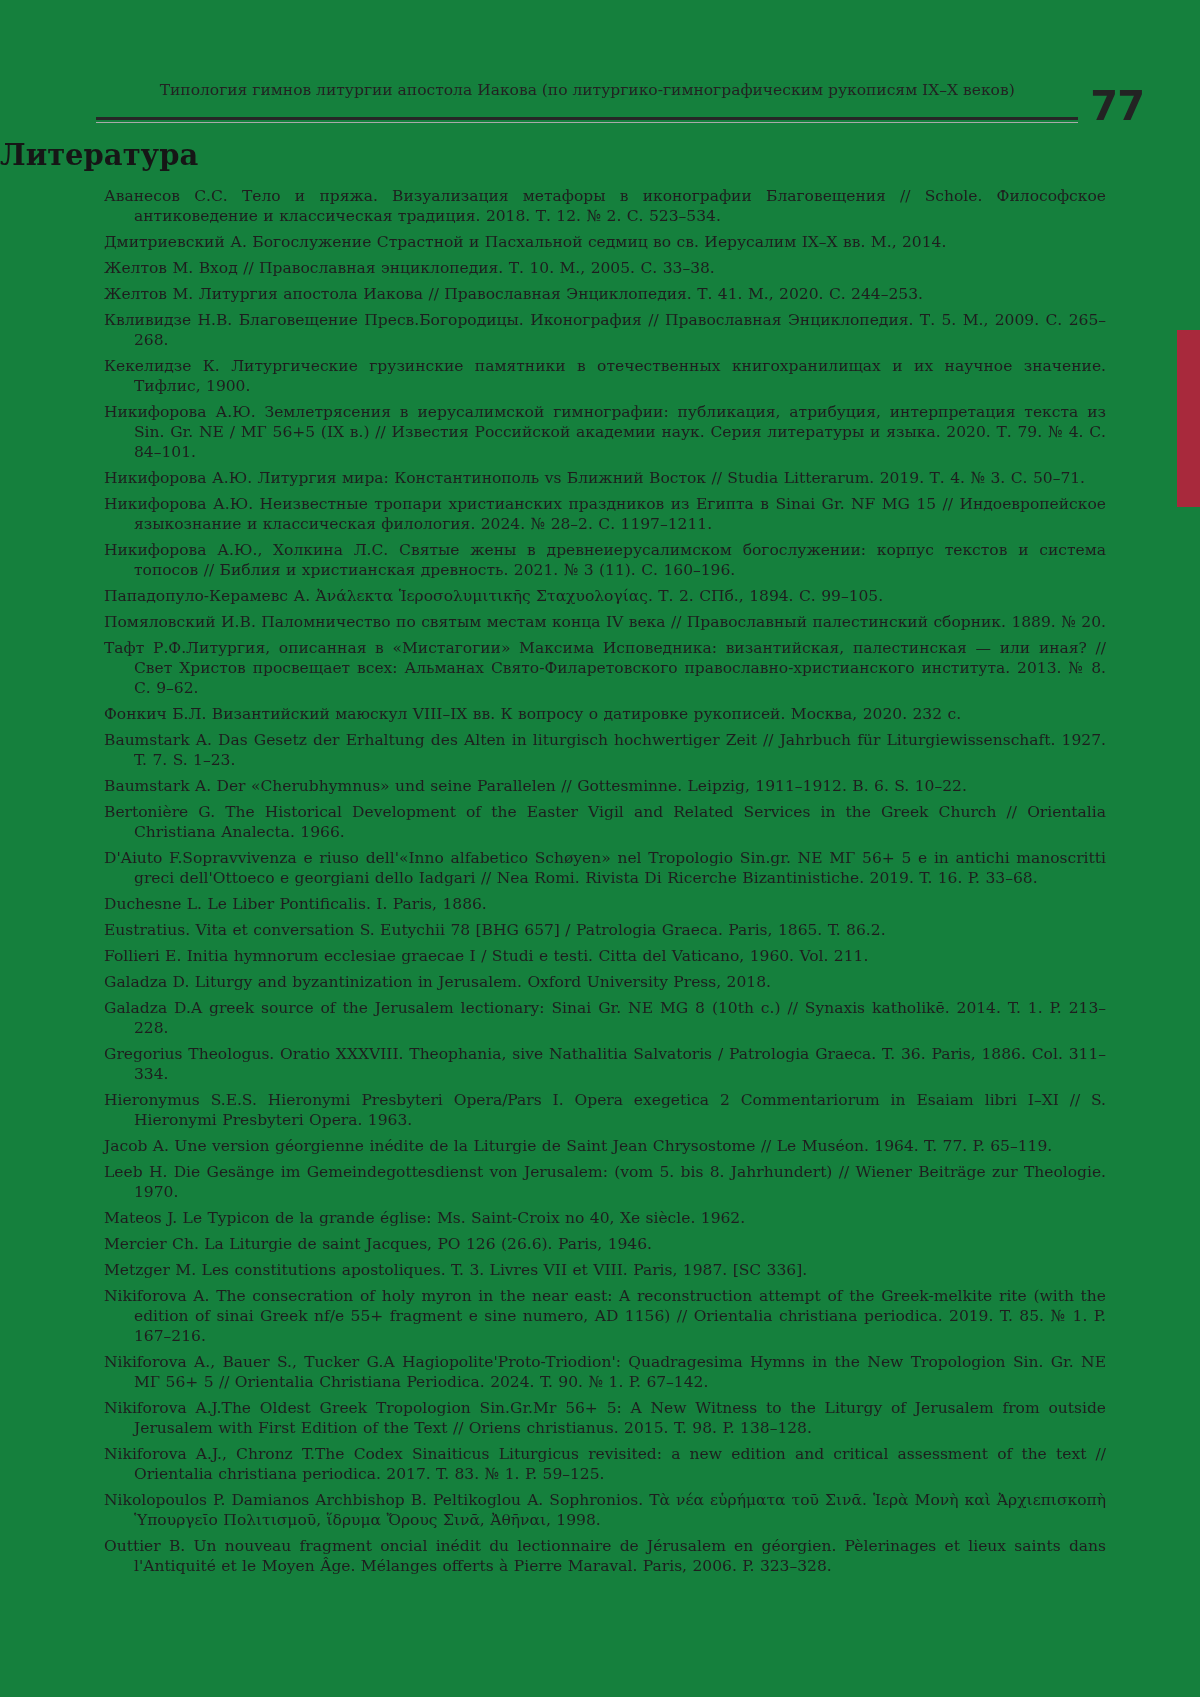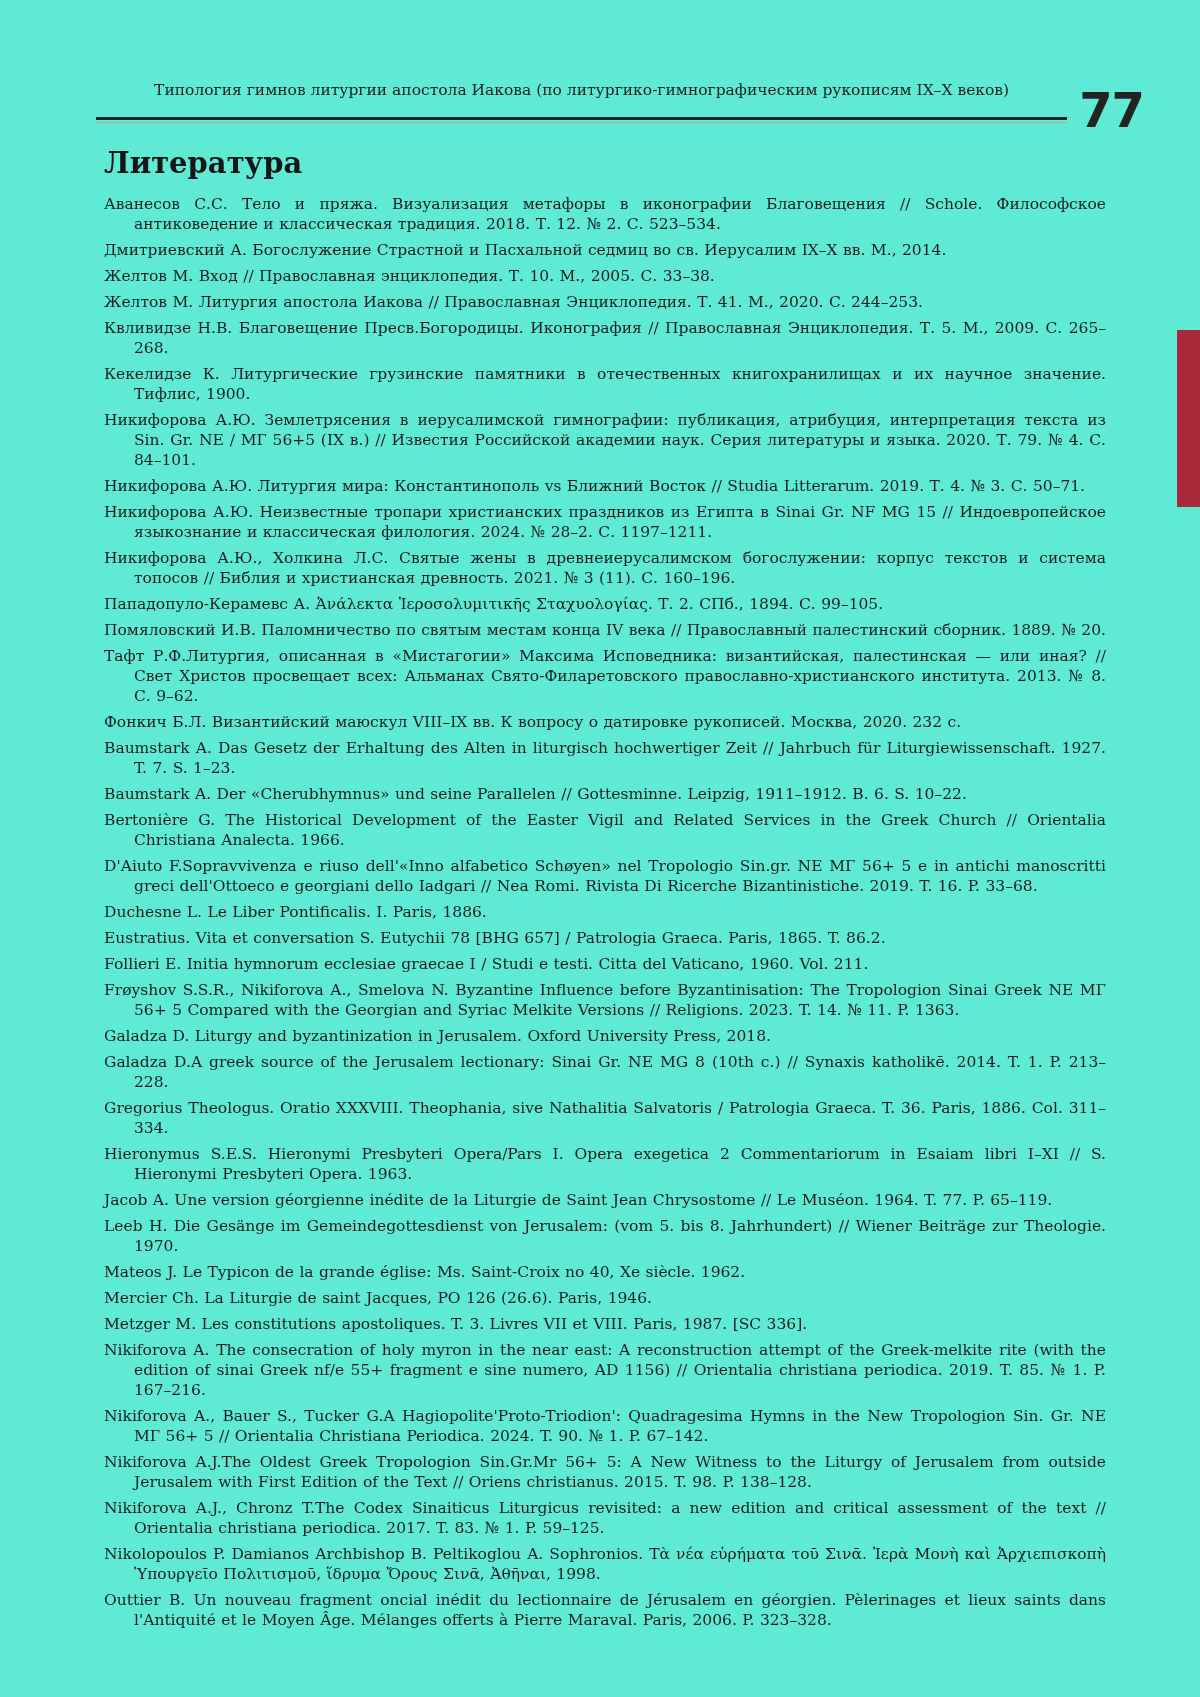--- a/index.html
+++ b/index.html
@@ -12,21 +12,21 @@
     height: 1697px;
     font-family: "DejaVu Serif", "Liberation Serif", serif;
     color: #1c1c1c;
     -webkit-font-smoothing: antialiased;
   }
   .page {
     position: relative;
     width: 1200px;
     height: 1697px;
     overflow: hidden;
-    background: #5eead4;
+    background: #15803d;
   }
   
   .accent-bar {
     position: absolute;
     top: 330px;
     right: 0;
     width: 23px;
     height: 177px;
   }
   
@@ -55,29 +55,28 @@
     margin-top: 2px;
     height: 1px;
     background: #a9a9a9;
   }
   .page-number {
     flex: 0 0 auto;
     margin-left: 12px;
     margin-top: 6px;
     font-family: "DejaVu Sans", "Liberation Sans", sans-serif;
     font-weight: bold;
-    font-size: 48px;
+    font-size: 40px;
     line-height: 1;
     color: #232323;
     letter-spacing: -1px;
   }
   
   .section-title {
     margin: 12px 0 0 0;
-    padding-left: 104px;
     font-size: 29px;
     line-height: 34px;
     font-weight: bold;
     color: #161616;
   }
   
   .bibliography {
     margin: 14px 0 0 104px;
     width: 1005px;
   }
@@ -125,21 +124,20 @@
       <p class="entry">Помяловский И.В. Паломничество по святым местам конца IV века // Православный палестинский сборник. 1889. № 20.</p>
       <p class="entry">Тафт Р.Ф.Литургия, описанная в «Мистагогии» Максима Исповедника: византийская, палестинская — или иная? // Свет Христов просвещает всех: Альманах Свято-Филаретовского православно-христианского института. 2013. № 8. С. 9–62.</p>
       <p class="entry">Фонкич Б.Л. Византийский маюскул VIII–IX вв. К вопросу о датировке рукописей. Москва, 2020. 232 с.</p>
       <p class="entry">Baumstark A. Das Gesetz der Erhaltung des Alten in liturgisch hochwertiger Zeit // Jahrbuch für Liturgiewissenschaft. 1927. T. 7. S. 1–23.</p>
       <p class="entry">Baumstark A. Der «Cherubhymnus» und seine Parallelen // Gottesminne. Leipzig, 1911–1912. B. 6. S. 10–22.</p>
       <p class="entry">Bertonière G. The Historical Development of the Easter Vigil and Related Services in the Greek Church // Orientalia Christiana Analecta. 1966.</p>
       <p class="entry">D'Aiuto F.Sopravvivenza e riuso dell'«Inno alfabetico Schøyen» nel Tropologio Sin.gr. NE МГ 56+ 5 e in antichi manoscritti greci dell'Ottoeco e georgiani dello Iadgari // Nea Romi. Rivista Di Ricerche Bizantinistiche. 2019. T. 16. P. 33–68.</p>
       <p class="entry">Duchesne L. Le Liber Pontificalis. I. Paris, 1886.</p>
       <p class="entry">Eustratius. Vita et conversation S. Eutychii 78 [BHG 657] / Patrologia Graeca. Paris, 1865. T. 86.2.</p>
       <p class="entry">Follieri E. Initia hymnorum ecclesiae graecae I / Studi e testi. Citta del Vaticano, 1960. Vol. 211.</p>
-      <p class="entry">Frøyshov S.S.R., Nikiforova A., Smelova N. Byzantine Influence before Byzantinisation: The Tropologion Sinai Greek NE МГ 56+ 5 Compared with the Georgian and Syriac Melkite Versions // Religions. 2023. T. 14. № 11. P. 1363.</p>
       <p class="entry">Galadza D. Liturgy and byzantinization in Jerusalem. Oxford University Press, 2018.</p>
       <p class="entry">Galadza D.A greek source of the Jerusalem lectionary: Sinai Gr. NE MG 8 (10th c.) // Synaxis katholikē. 2014. T. 1. P. 213–228.</p>
       <p class="entry">Gregorius Theologus. Oratio XXXVIII. Theophania, sive Nathalitia Salvatoris / Patrologia Graeca. T. 36. Paris, 1886. Col. 311–334.</p>
       <p class="entry">Hieronymus S.E.S. Hieronymi Presbyteri Opera/Pars I. Opera exegetica 2 Commentariorum in Esaiam libri I–XI // S. Hieronymi Presbyteri Opera. 1963.</p>
       <p class="entry">Jacob A. Une version géorgienne inédite de la Liturgie de Saint Jean Chrysostome // Le Muséon. 1964. T. 77. P. 65–119.</p>
       <p class="entry">Leeb H. Die Gesänge im Gemeindegottesdienst von Jerusalem: (vom 5. bis 8. Jahrhundert) // Wiener Beiträge zur Theologie. 1970.</p>
       <p class="entry">Mateos J. Le Typicon de la grande église: Ms. Saint-Croix no 40, Xe siècle. 1962.</p>
       <p class="entry">Mercier Ch. La Liturgie de saint Jacques, PO 126 (26.6). Paris, 1946.</p>
       <p class="entry">Metzger M. Les constitutions apostoliques. T. 3. Livres VII et VIII. Paris, 1987. [SC 336].</p>
       <p class="entry">Nikiforova A. The consecration of holy myron in the near east: A reconstruction attempt of the Greek-melkite rite (with the edition of sinai Greek nf/e 55+ fragment e sine numero, AD 1156) // Orientalia christiana periodica. 2019. T. 85. № 1. P. 167–216.</p>

